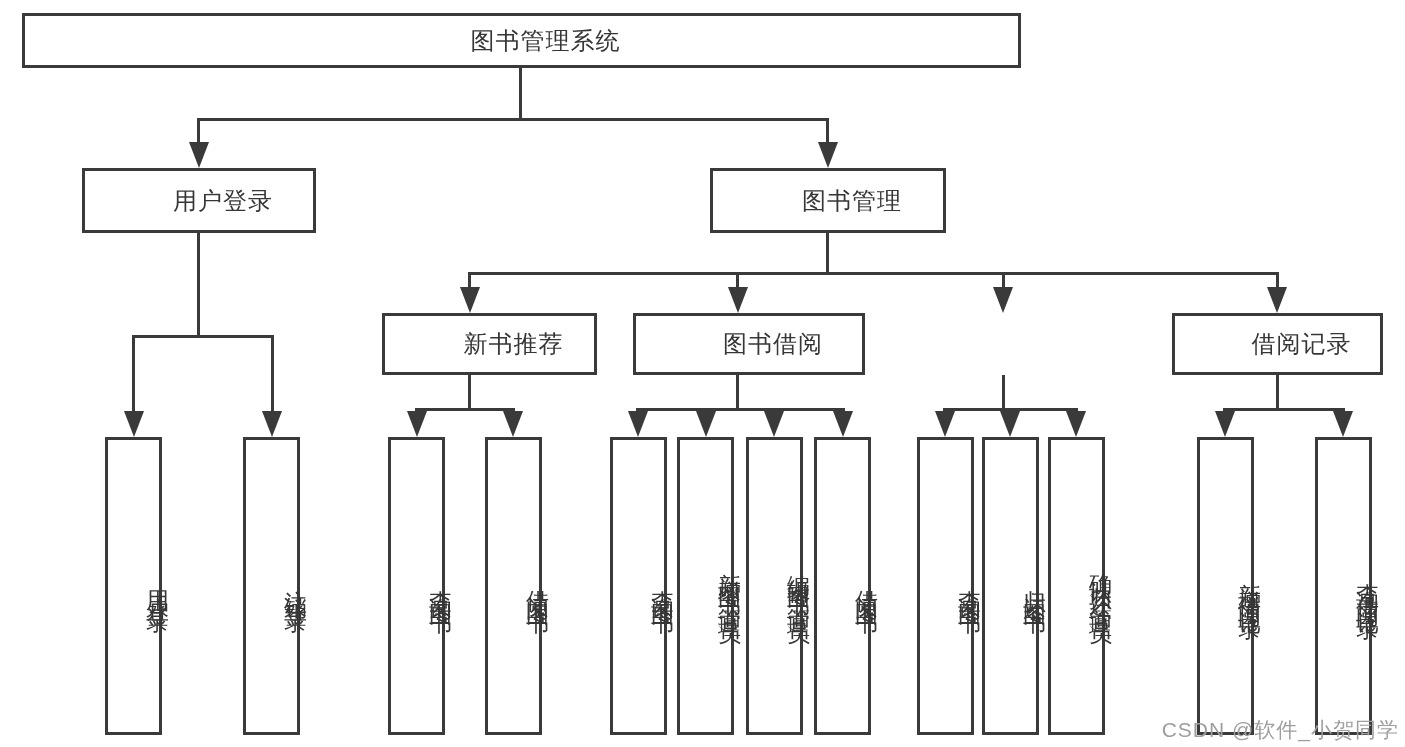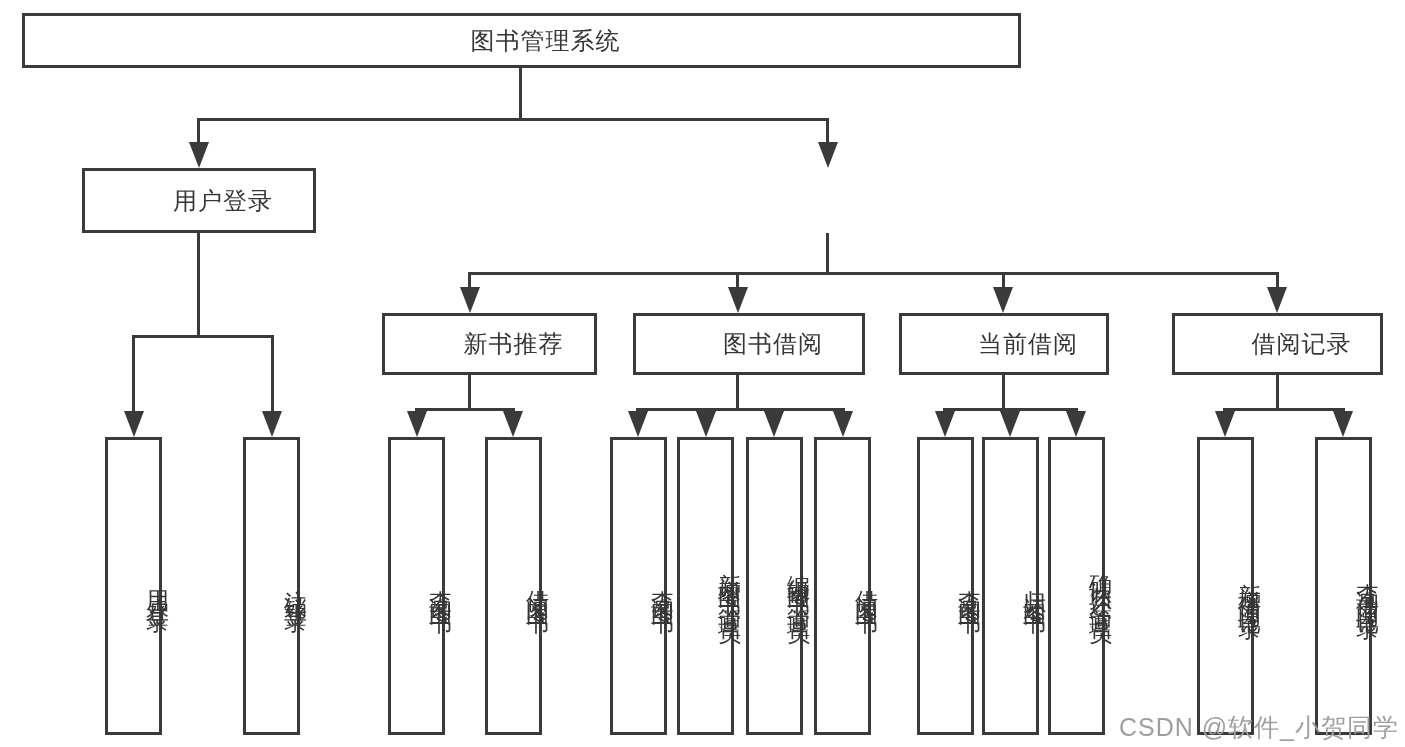--- a/index.html
+++ b/index.html
@@ -60,21 +60,21 @@
     height: 0;
     border-left: 10px solid transparent;
     border-right: 10px solid transparent;
     border-top: 26px solid var(--line);
     z-index: 1;
   }
   .watermark {
     position: absolute;
     right: 6px;
     bottom: 3px;
-    font-size: 25px;
+    font-size: 21px;
     color: var(--watermark);
     z-index: 5;
     letter-spacing: 1px;
   }
 </style>
 </head>
 <body>
 
 <div class="stage">
 
@@ -122,24 +122,24 @@
   <div class="arrow" style="left:1066px;top:411px"></div>
 
   <div class="line" style="left:1276px;top:375px;width:3px;height:36px"></div>
   <div class="line" style="left:1223px;top:408px;width:122px;height:3px"></div>
   <div class="arrow" style="left:1215px;top:411px"></div>
   <div class="arrow" style="left:1333px;top:411px"></div>
 
   <div class="box hbox" style="left:22px;top:13px;width:999px;height:55px">图书管理系统</div>
 
   <div class="box hbox" style="left:82px;top:168px;width:234px;height:65px">用户登录</div>
+  <div class="box hbox" style="left:710px;top:168px;width:236px;height:65px">图书管理</div>
 
   <div class="box hbox" style="left:382px;top:313px;width:215px;height:62px">新书推荐</div>
   <div class="box hbox" style="left:633px;top:313px;width:232px;height:62px">图书借阅</div>
-  <div class="box hbox" style="left:899px;top:313px;width:210px;height:62px">当前借阅</div>
   <div class="box hbox" style="left:1172px;top:313px;width:211px;height:62px">借阅记录</div>
 
   <div class="box vbox" style="left:105px">
     <span class="vtext">用户登录</span>
   </div>
   <div class="box vbox" style="left:243px">
     <span class="vtext">注销登录</span>
   </div>
 
   <div class="box vbox" style="left:388px">

